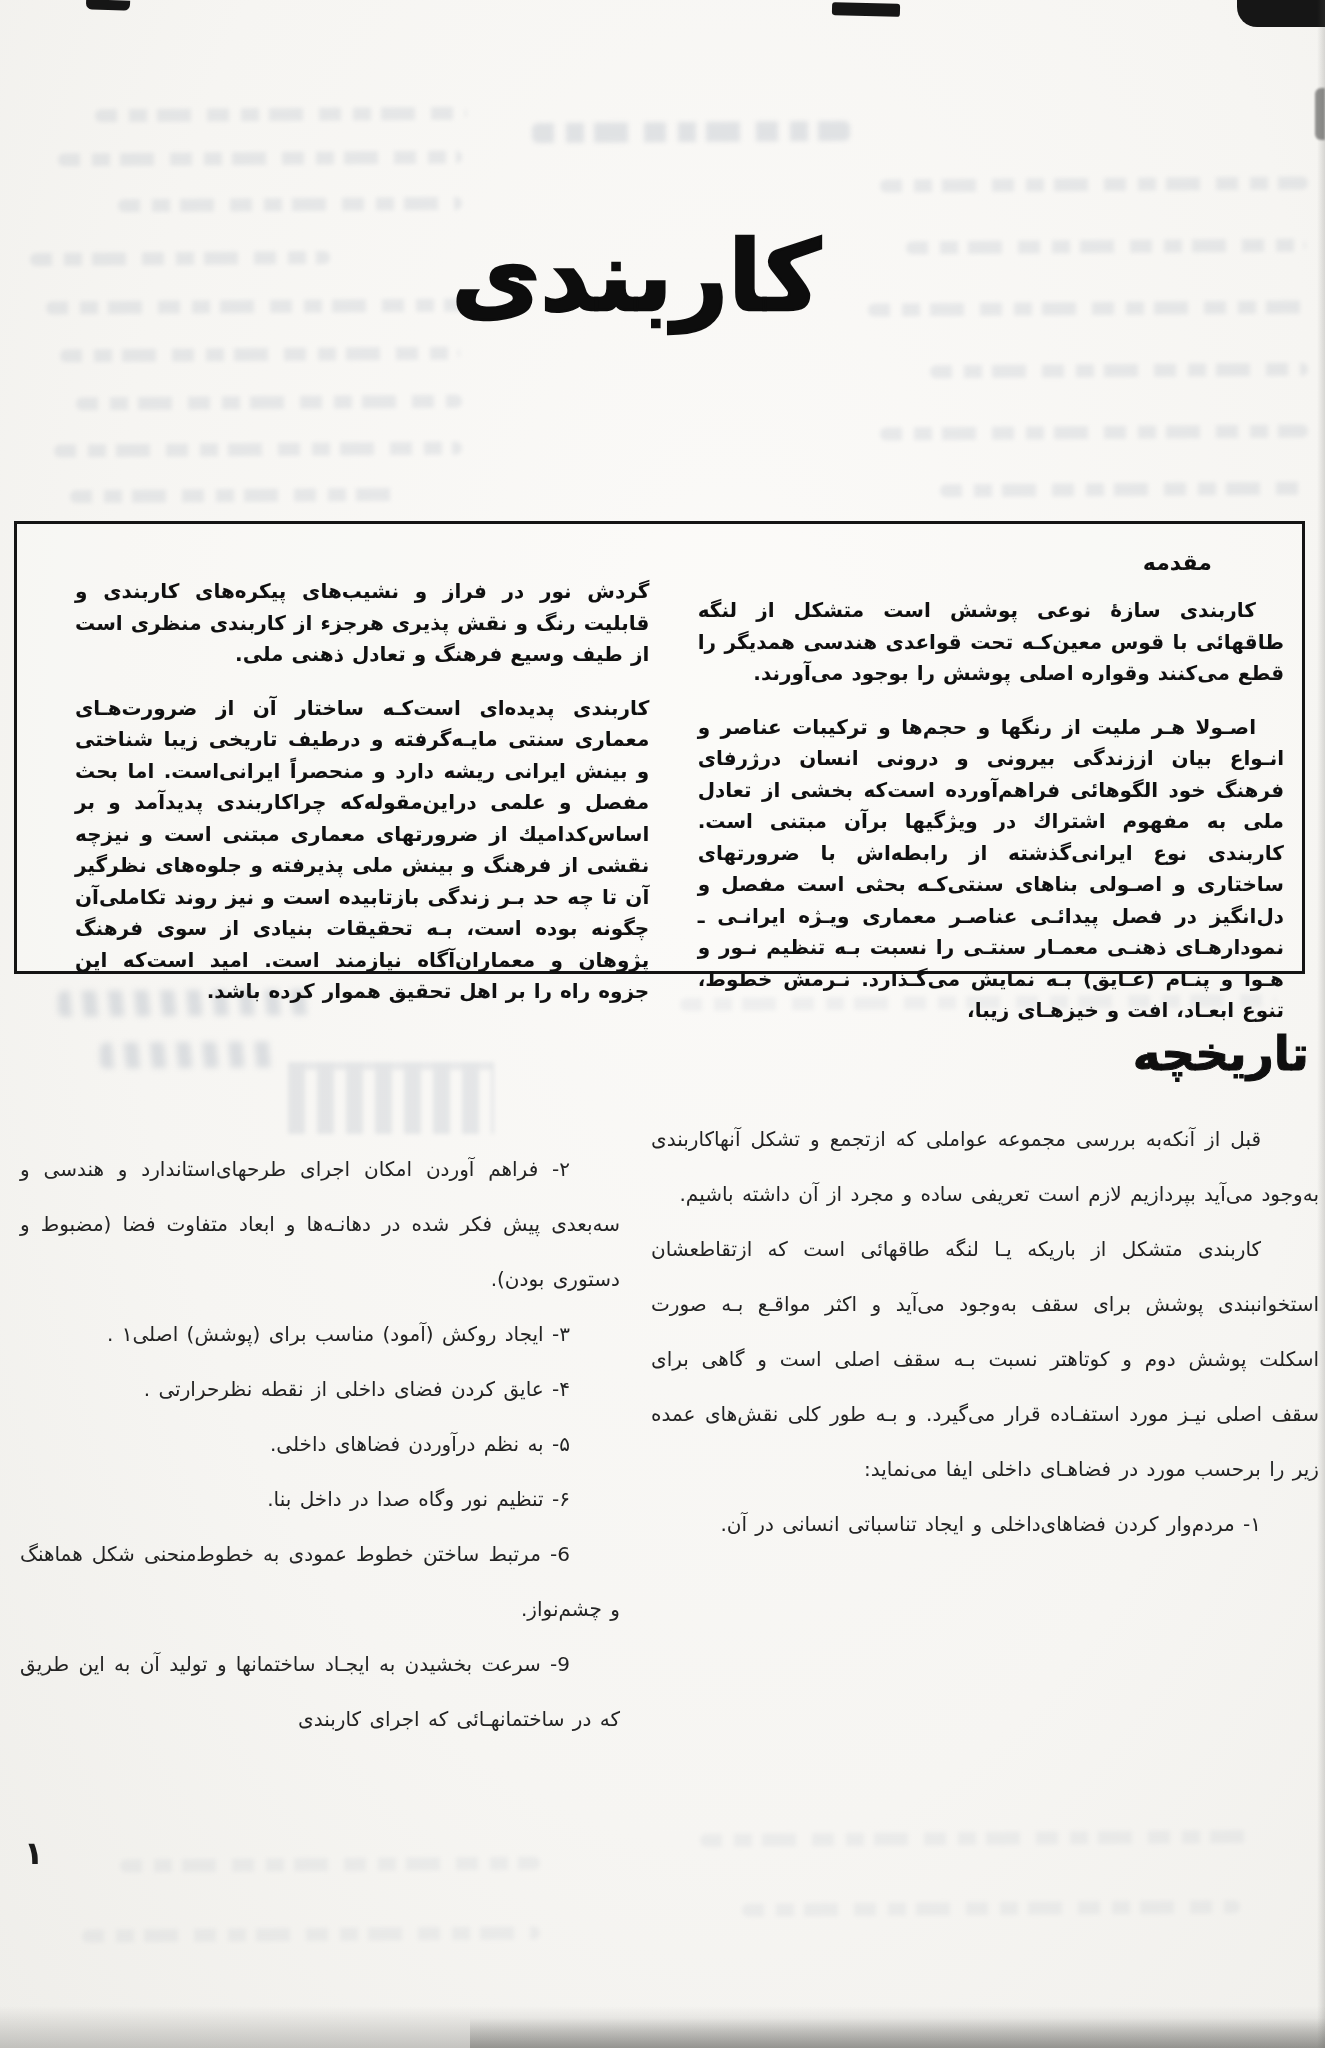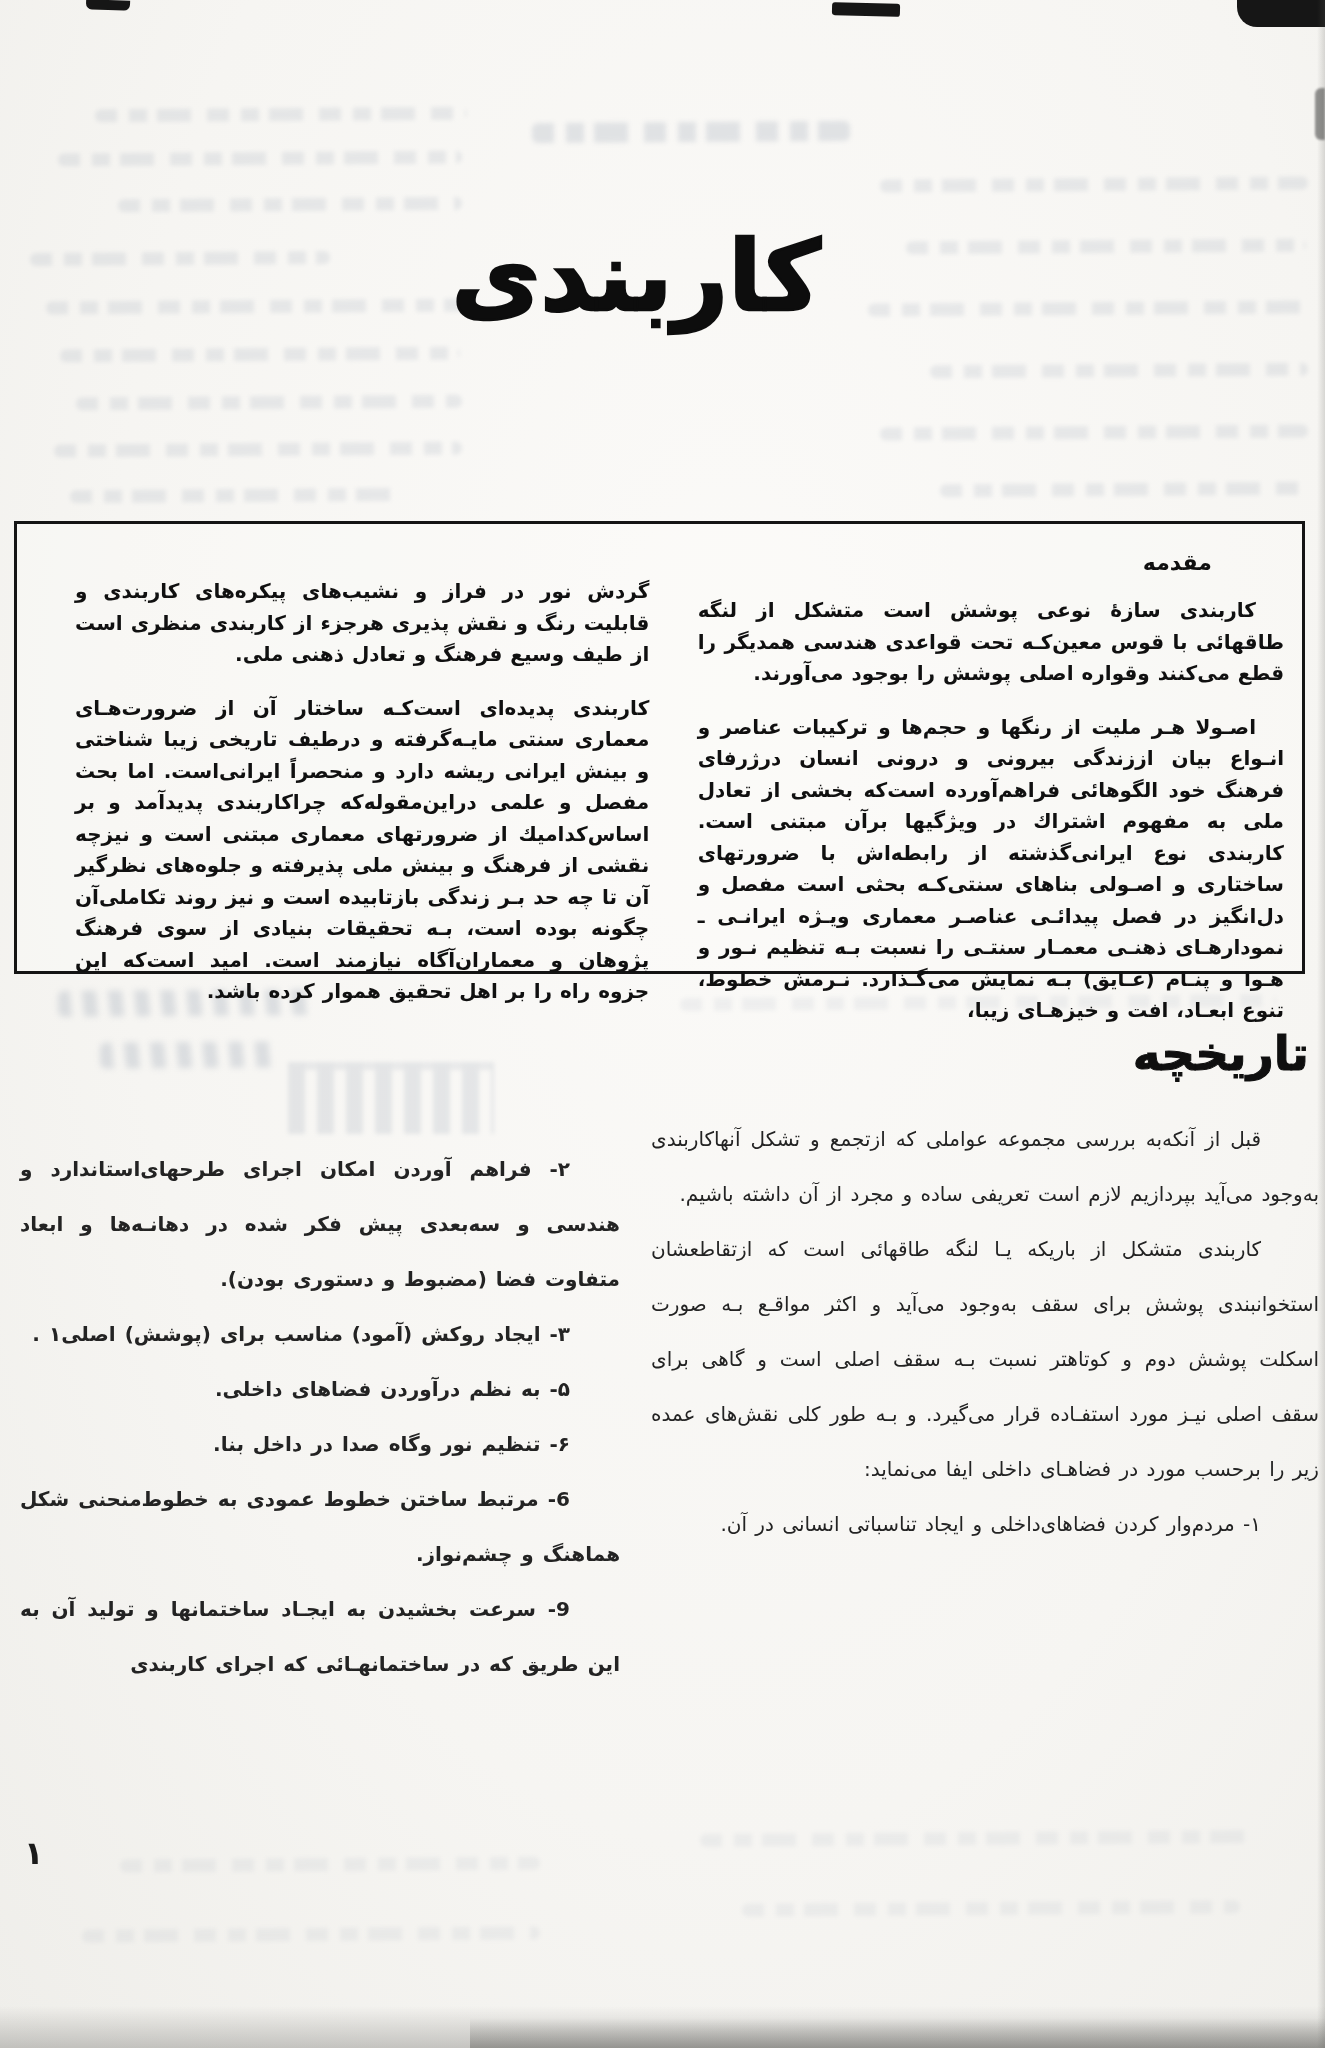--- a/index.html
+++ b/index.html
@@ -79,21 +79,21 @@
   .history-heading{
     position:absolute;top:1026px;right:16px;margin:0;
     font-size:47px;font-weight:bold;color:#0f0f0f;
     -webkit-text-stroke:1px #0f0f0f;
   }
   .hist-col{position:absolute;text-align:justify;text-justify:inter-word;}
   .hist-col p{margin:0;font-size:20px;line-height:55px;font-weight:normal;color:#232323;word-spacing:2px;}
   .hist-col p{text-indent:58px;}
   .hist-right{right:6px;top:1112px;width:668px;}
   .hist-left{left:20px;top:1142px;width:600px;}
-  .hist-left p{text-indent:50px;font-weight:bold;}
+  .hist-left p{text-indent:50px;}
 
   
   .page-number{
     position:absolute;left:24px;top:1834px;
     font-size:32px;font-weight:bold;color:#1a1a1a;
   }
 </style>
 </head>
 <body>
 
@@ -149,20 +149,21 @@
 
   <div class="hist-col hist-right">
     <p>قبل از آنکه‌به بررسی مجموعه عواملی که ازتجمع و تشکل آنهاکاربندی به‌وجود می‌آید بپردازیم لازم است تعریفی ساده و مجرد از آن داشته باشیم.</p>
     <p>کاربندی متشکل از باریکه یـا لنگه طاقهائی است که ازتقاطعشان استخوانبندی پوشش برای سقف به‌وجود می‌آید و اکثر مواقـع بـه صورت اسکلت پوشش دوم و کوتاهتر نسبت بـه سقف اصلی است و گاهی برای سقف اصلی نیـز مورد استفـاده قرار می‌گیرد. و بـه طور کلی نقش‌های عمده زیر را برحسب مورد در فضاهـای داخلی ایفا می‌نماید:</p>
     <p>۱- مردم‌وار کردن فضاهای‌داخلی و ایجاد تناسباتی انسانی در آن.</p>
   </div>
 
   <div class="hist-col hist-left">
     <p>۲- فراهم آوردن امکان اجرای طرحهای‌استاندارد و هندسی و سه‌بعدی پیش فکر شده در دهانـه‌ها و ابعاد متفاوت فضا (مضبوط و دستوری بودن).</p>
     <p>۳- ایجاد روکش (آمود) مناسب برای (پوشش) اصلی۱ .</p>
+    <p>۴- عایق کردن فضای داخلی از نقطه نظرحرارتی .</p>
     <p>۵- به نظم درآوردن فضاهای داخلی.</p>
     <p>۶- تنظیم نور وگاه صدا در داخل بنا.</p>
     <p>6- مرتبط ساختن خطوط عمودی به خطوط‌منحنی شکل هماهنگ و چشم‌نواز.</p>
     <p>9- سرعت بخشیدن به ایجـاد ساختمانها و تولید آن به این طریق که در ساختمانهـائی که اجرای کاربندی</p>
   </div>
 
   <div class="page-number">۱</div>
 
   <div class="right-edge"></div>
   <div class="bottom-edge"></div>

